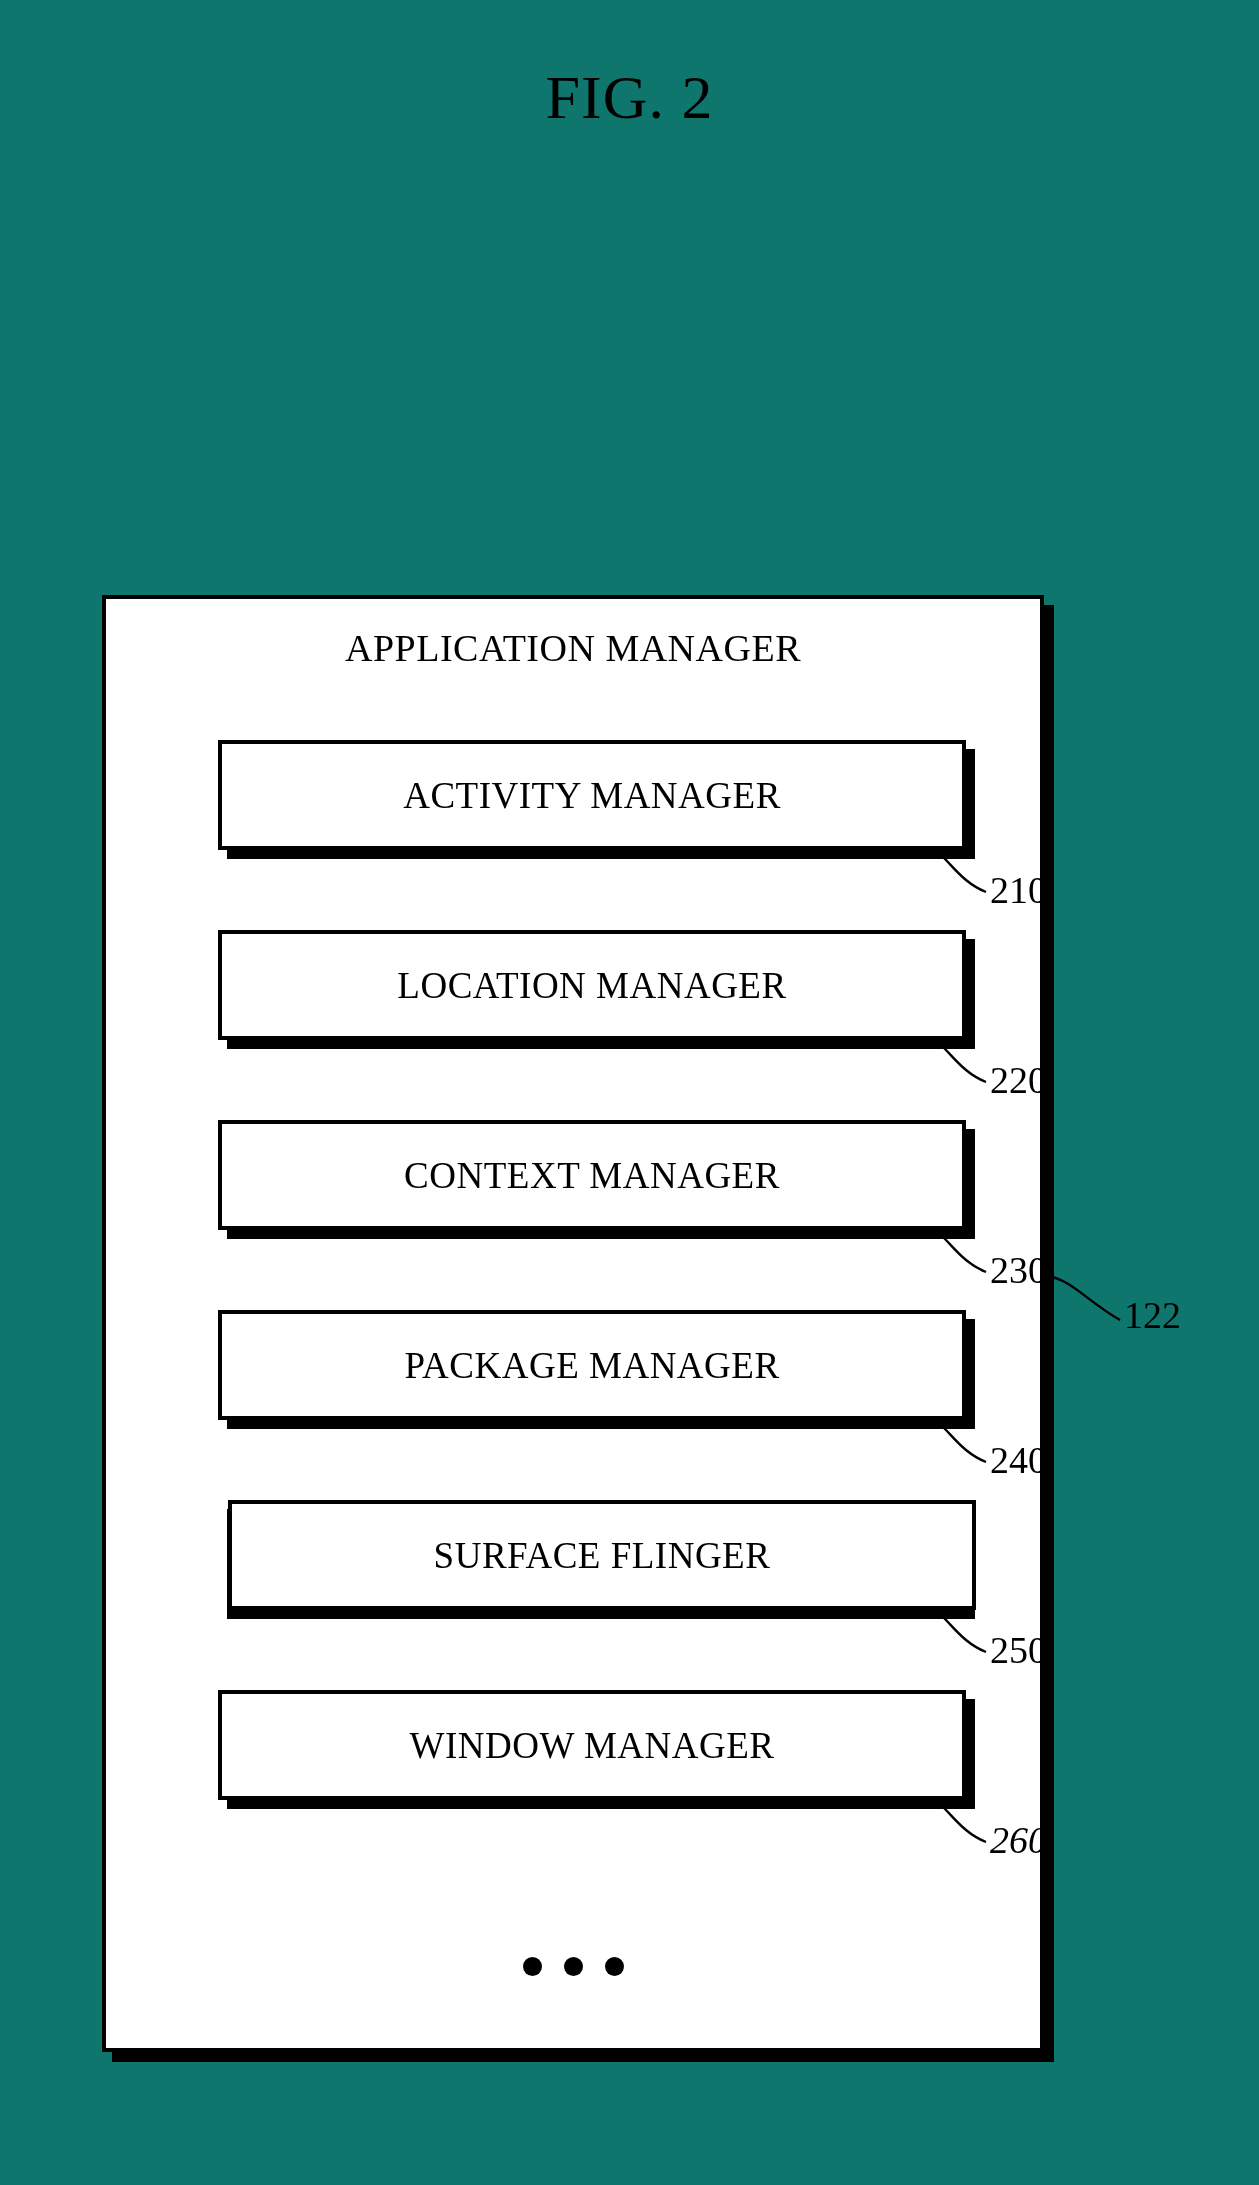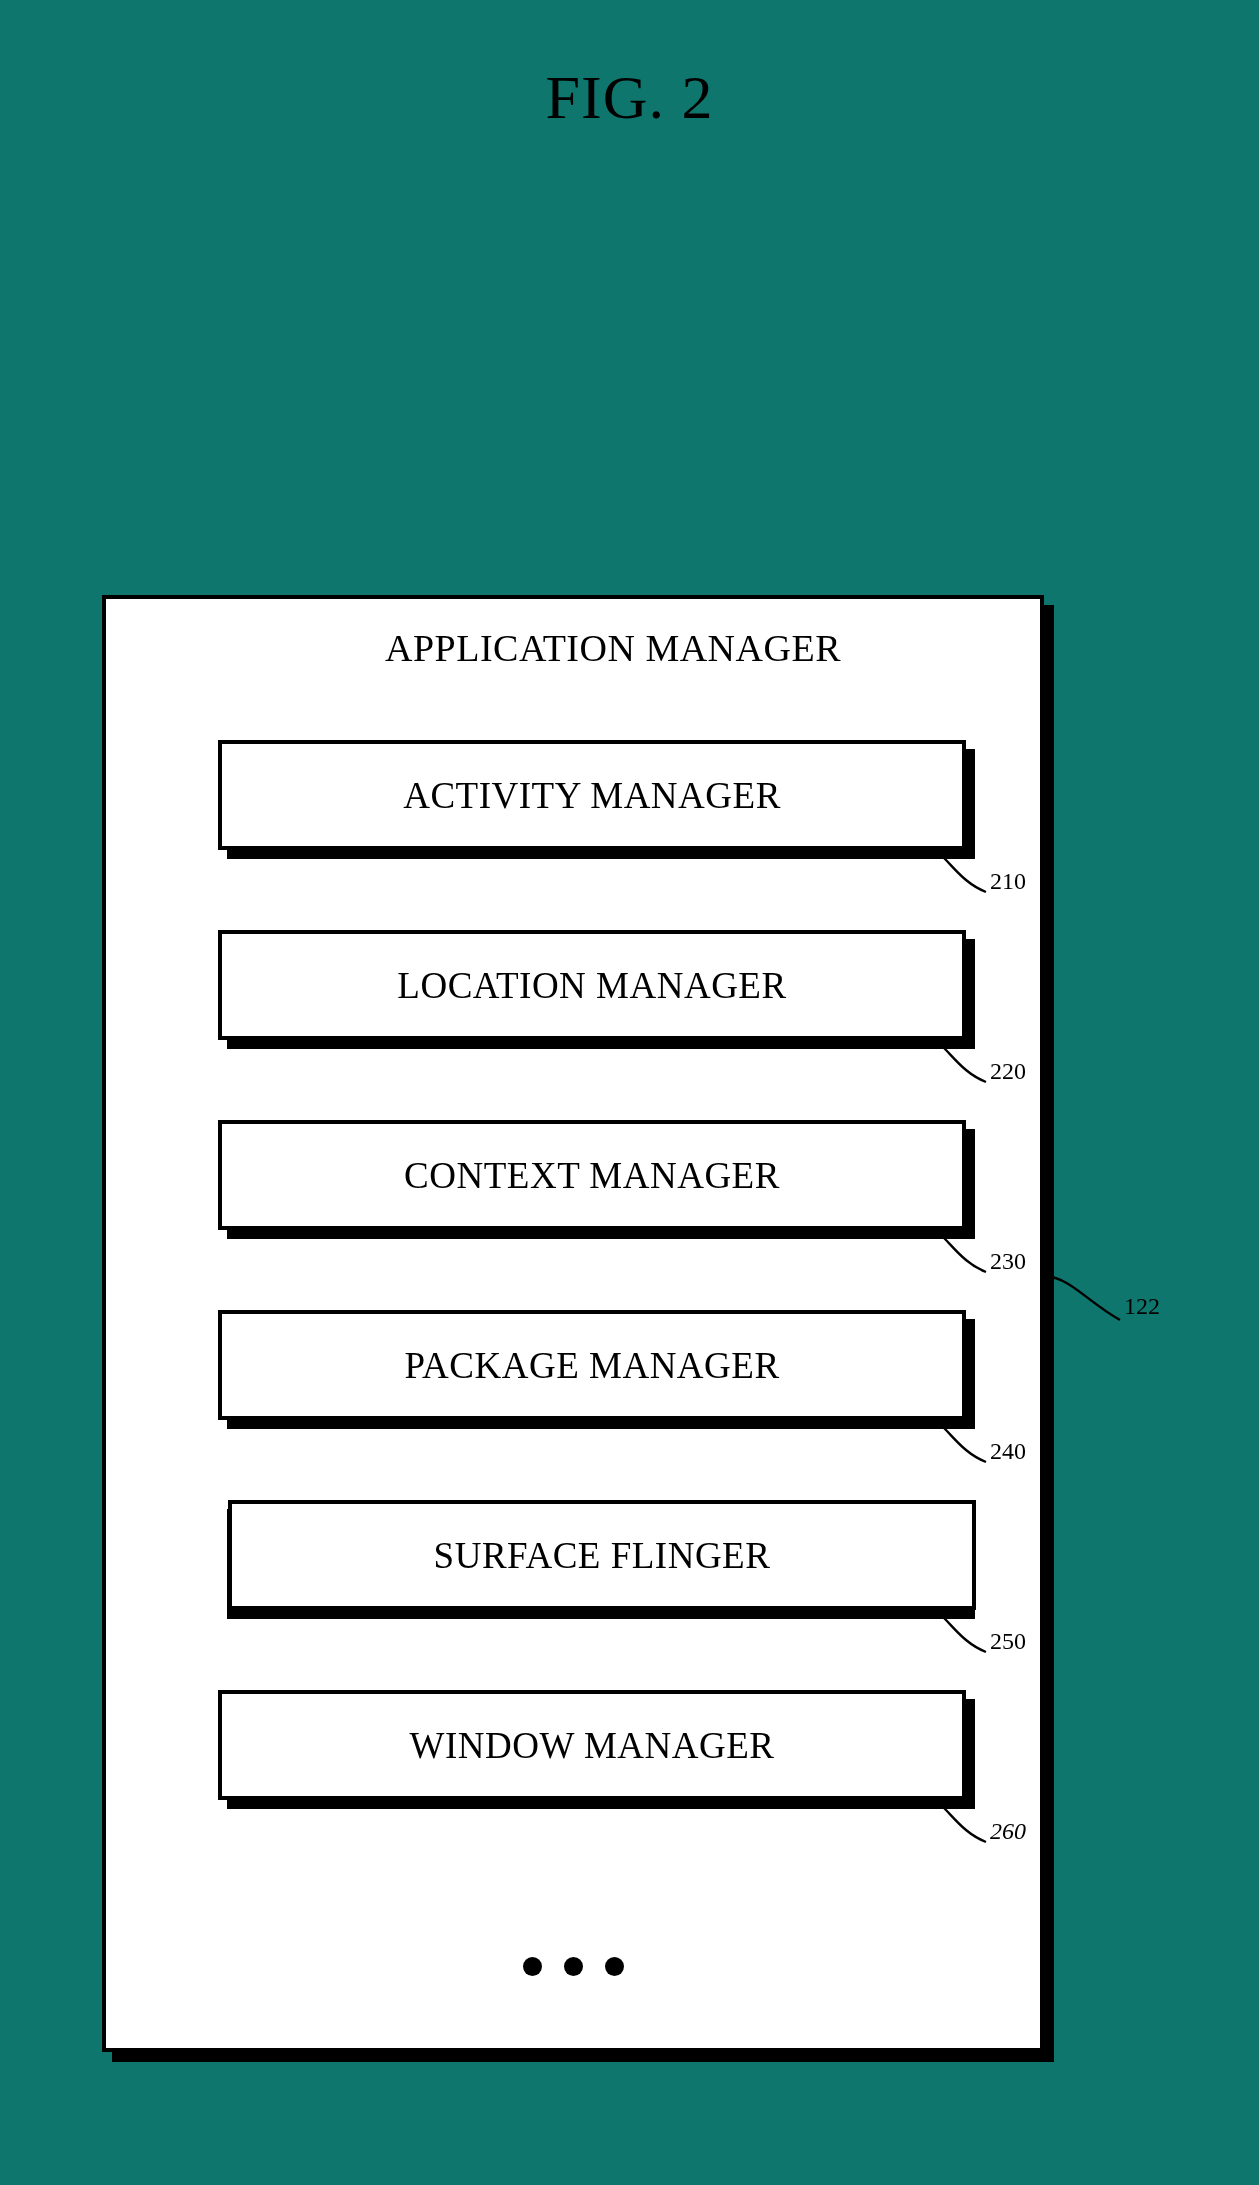--- a/index.html
+++ b/index.html
@@ -56,21 +56,20 @@
   }
   #outer-module-title {
     position: absolute;
     left: 0;
     top: 27px;
     width: 100%;
     text-align: center;
     font-size: 38px;
     letter-spacing: 0.5px;
     white-space: nowrap;
-    padding-left: 40px;
   }
 
   
   .module-box {
     position: absolute;
     left: 116px;
     width: 748px;
     height: 110px;
     box-sizing: border-box;
     border: 4px solid #000000;
@@ -95,21 +94,21 @@
     align-items: center;
     justify-content: center;
     font-size: 37px;
     letter-spacing: 0.5px;
     white-space: nowrap;
   }
 
   
   .ref-number {
     position: absolute;
-    font-size: 24px;
+    font-size: 38px;
     white-space: nowrap;
     z-index: 6;
   }
   .leader-svg {
     position: absolute;
     z-index: 6;
     overflow: visible;
   }
   .leader-svg path {
     fill: none;

